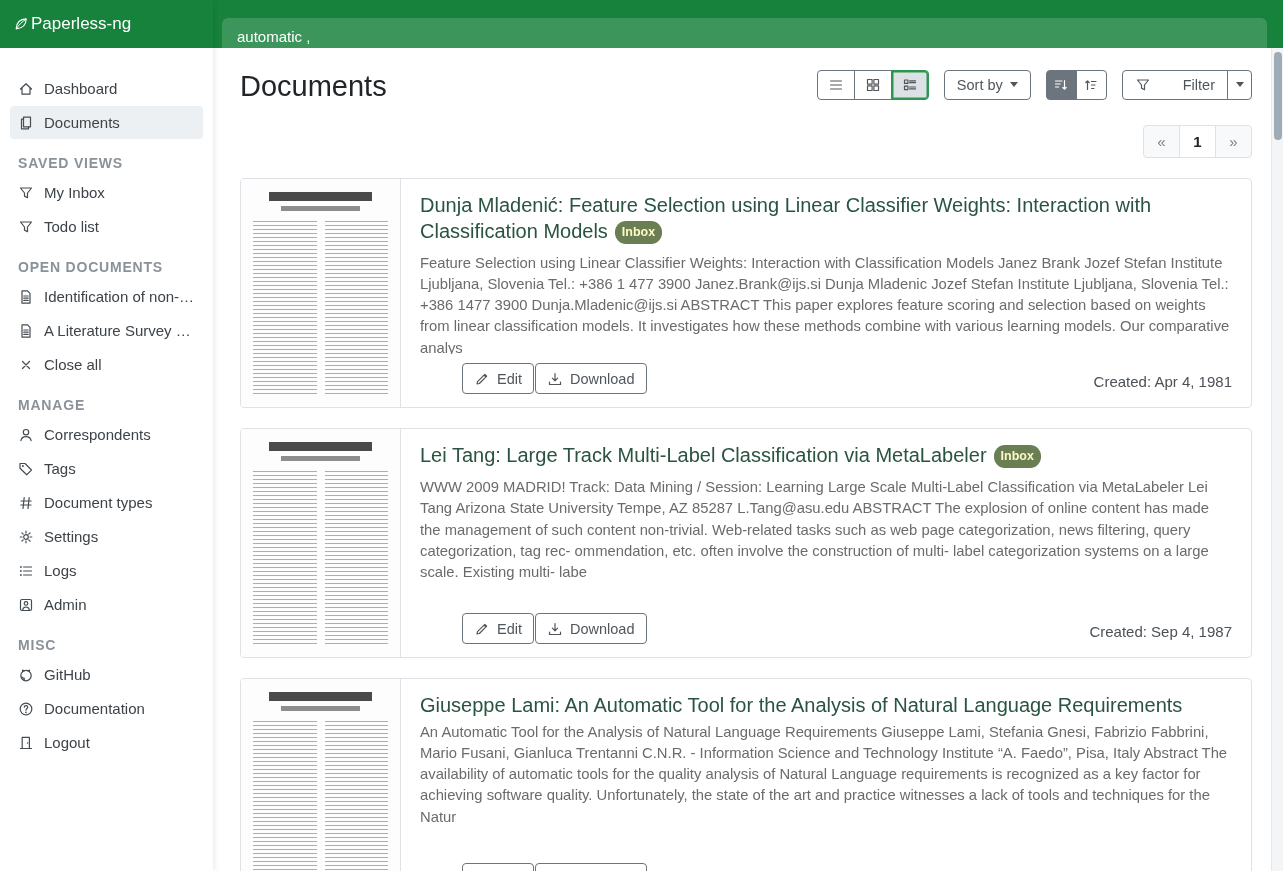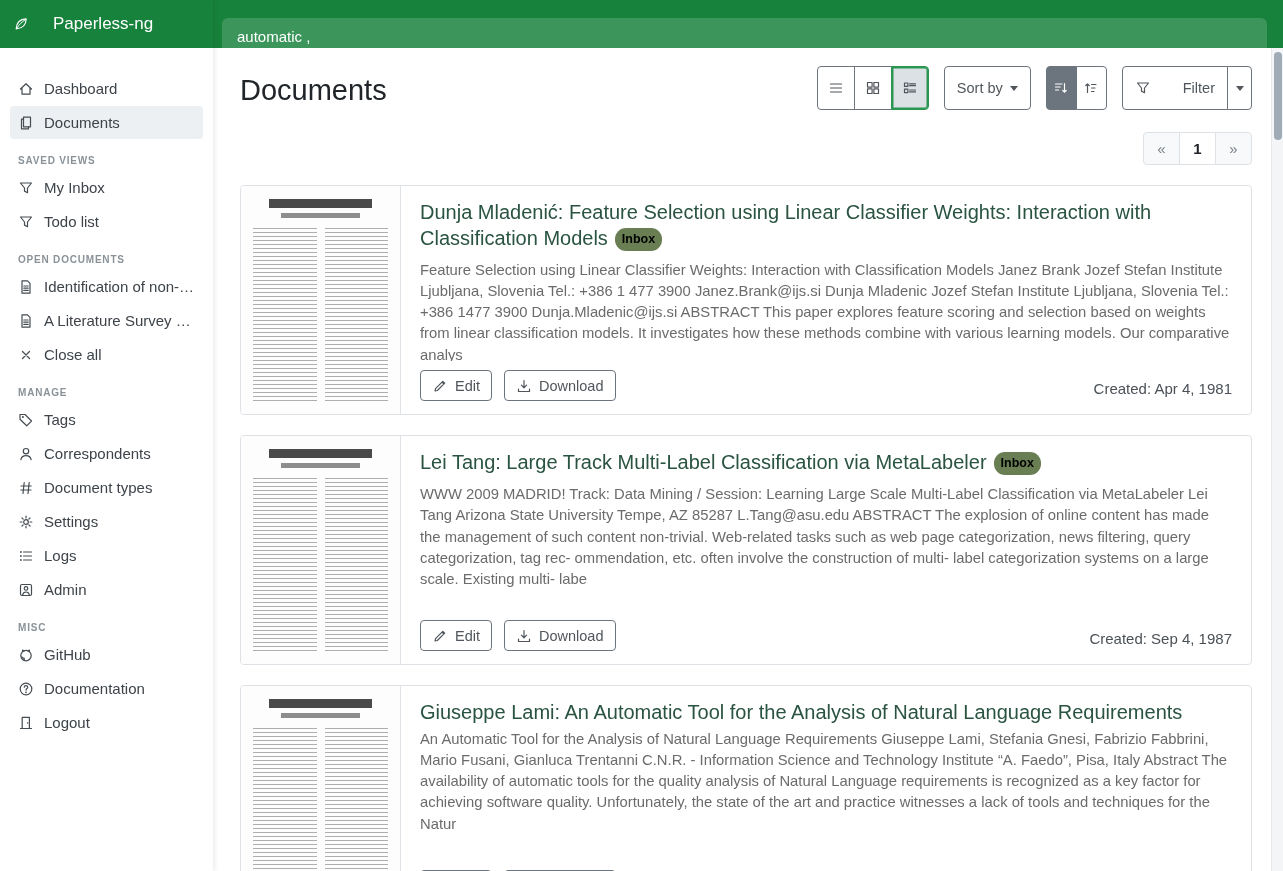--- a/index.html
+++ b/index.html
@@ -12,31 +12,31 @@
   }
   svg { display:block; }
 
   
   .sidebar {
     flex:0 0 213px; width:213px; height:100%; background:#fff;
     box-shadow:2px 0 5px rgba(0,0,0,.08); display:flex; flex-direction:column; z-index:2;
   }
   .brand {
     height:48px; background:var(--green); color:#fff; display:flex; align-items:center;
-    gap:24px; padding:0 13px; font-size:17px; flex:0 0 48px; cursor:pointer;
+    gap:2px; padding:0 13px; font-size:17px; flex:0 0 48px; cursor:pointer;
   }
   .sidebar-nav { padding:24px 10px 0; overflow:hidden; font-size:15px; }
   .nav-item {
     display:flex; align-items:center; gap:10px; padding:8px 8px; border-radius:4px;
     color:#3d4349; cursor:pointer; white-space:nowrap; margin-bottom:1px;
   }
   .nav-item.active { background:#edf0f2; }
   .nav-item .lbl { overflow:hidden; text-overflow:ellipsis; }
   .nav-heading {
-    font-size:10px; font-weight:700; letter-spacing:.8px; color:#8a9299;
+    font-size:14px; font-weight:700; letter-spacing:.8px; color:#8a9299;
     margin:16px 8px 5px; white-space:nowrap;
   }
   .ic { width:16px; height:16px; flex:0 0 16px; display:inline-flex; }
   .ic svg { width:16px; height:16px; }
   .s-stroke { stroke:#454c52; stroke-width:1.2; fill:none; stroke-linecap:round; stroke-linejoin:round; }
   .s-fill { fill:#454c52; }
 
   
   .main { flex:1 1 auto; min-width:0; display:flex; flex-direction:column; }
   .topbar { height:48px; flex:0 0 48px; background:var(--green); display:flex; padding:18px 16px 6px 9px; }
@@ -46,21 +46,21 @@
     font-family:"Liberation Sans", sans-serif;
   }
 
   .content { flex:1; padding:18px 31px 0 27px; min-width:0; }
 
   
   .page-head { display:flex; align-items:center; justify-content:space-between; }
   .page-title { font-size:29px; font-weight:400; margin:4px 0 0; color:#212529; }
   .controls { display:flex; align-items:center; gap:15px; }
   .btn {
-    font-family:inherit; font-size:14.5px; height:44px;
+    font-family:inherit; font-size:14.5px; height:30px;
     border:1px solid #6c757d; background:#fff; color:#50565c; border-radius:4px;
     display:inline-flex; align-items:center; gap:7px; padding:0 12px; cursor:pointer;
   }
   .btn .b-stroke { stroke:#50565c; stroke-width:1.2; fill:none; stroke-linecap:round; stroke-linejoin:round; }
   .btn-group { display:inline-flex; }
   .btn-group .btn { border-radius:0; margin-left:-1px;gap:32px; }
   .btn-group .btn:first-child { border-radius:4px 0 0 4px; margin-left:0; }
   .btn-group .btn:last-child { border-radius:0 4px 4px 0; }
   .icon-btn { width:38px; justify-content:center; padding:0; }
   .btn.view-active { background:#dce1e5; border-color:#2a9652; box-shadow:inset 0 0 0 1.5px #2a9652; z-index:1; }
@@ -93,28 +93,28 @@
   .t-sub { height:5px; background:#8d8d8d; margin:0 28px 10px; }
   .t-body {
     flex:1;
     background-image:
       linear-gradient(to right, rgba(253,253,253,0) 0 64px, #fdfdfd 64px 72px, rgba(253,253,253,0) 72px),
       repeating-linear-gradient(to bottom, #aeaeae 0 1px, transparent 1px 4px);
   }
   .card-body { flex:1 1 auto; min-width:0; display:flex; flex-direction:column; padding:14px 19px 13px; }
   .doc-title { font-size:20px; font-weight:400; line-height:1.28; color:#2a5441; margin:0 0 4px; cursor:pointer; }
   .badge {
-    display:inline-block; font-size:12.5px; font-weight:700; color:#000000;
+    display:inline-block; font-size:12.5px; font-weight:700; color:#fef9c3;
     padding:3px 7px 4px; border-radius:11px; margin-left:7px; position:relative; top:-2px; cursor:pointer;
   }
   .badge-row { margin:5px 0 2px; }
   .badge-row .badge { margin-left:0; top:0; }
   .excerpt { flex:1 1 auto; overflow:hidden; font-size:14.8px; line-height:1.44; color:#6b6b6b; margin:3px 0 9px; }
   .card-foot { display:flex; align-items:flex-end; justify-content:space-between; }
-  .action-btns { display:flex; gap:12px; }
+  .action-btns { display:flex; gap:1px;margin-left:42px; }
   .btn-sm { height:31px; font-size:14.5px; padding:0 11px; }
   .created { font-size:15px; color:#4b5157; padding-bottom:4px; white-space:nowrap; }
 
   
   .scrollbar {
     position:absolute; top:48px; right:0; bottom:0; width:12px;
     background:#f4f5f6; border-left:1px solid #e6e8ea; z-index:3;
   }
   .scroll-thumb { position:absolute; top:4px; left:2px; width:8px; height:88px; border-radius:4px; background:#9fabb6; cursor:grab; }
 </style>
@@ -194,34 +194,34 @@
             <path class="s-stroke" d="M4.5 4.5 L11.5 11.5 M11.5 4.5 L4.5 11.5"></path>
           </svg>
         </span>
       <span class="lbl">Close all</span>
     </div>
 
     <div class="nav-heading">MANAGE</div>
     <div class="nav-item">
       <span class="ic">
           <svg viewBox="0 0 16 16">
+            <circle class="s-stroke" cx="8" cy="5.2" r="2.7"></circle>
+            <path class="s-stroke" d="M2.9 13.6 C3.5 10.4 5.4 9.6 8 9.6 C10.6 9.6 12.5 10.4 13.1 13.6"></path>
+          </svg>
+        </span>
+      <span class="lbl">Correspondents</span>
+    </div>
+    <div class="nav-item">
+      <span class="ic">
+          <svg viewBox="0 0 16 16">
             <path class="s-stroke" d="M2 2.5 H7 L13.5 9 L8.7 13.8 L2 7.3 Z"></path>
             <circle class="s-fill" cx="4.9" cy="5.1" r="1"></circle>
           </svg>
         </span>
       <span class="lbl">Tags</span>
-    </div>
-    <div class="nav-item">
-      <span class="ic">
-          <svg viewBox="0 0 16 16">
-            <circle class="s-stroke" cx="8" cy="5.2" r="2.7"></circle>
-            <path class="s-stroke" d="M2.9 13.6 C3.5 10.4 5.4 9.6 8 9.6 C10.6 9.6 12.5 10.4 13.1 13.6"></path>
-          </svg>
-        </span>
-      <span class="lbl">Correspondents</span>
     </div>
     <div class="nav-item">
       <span class="ic">
           <svg viewBox="0 0 16 16">
             <path class="s-stroke" d="M6.2 2.5 L5 13.5 M11.2 2.5 L10 13.5 M3 6 H13.2 M2.8 10 H13"></path>
           </svg>
         </span>
       <span class="lbl">Document types</span>
     </div>
     <div class="nav-item">

